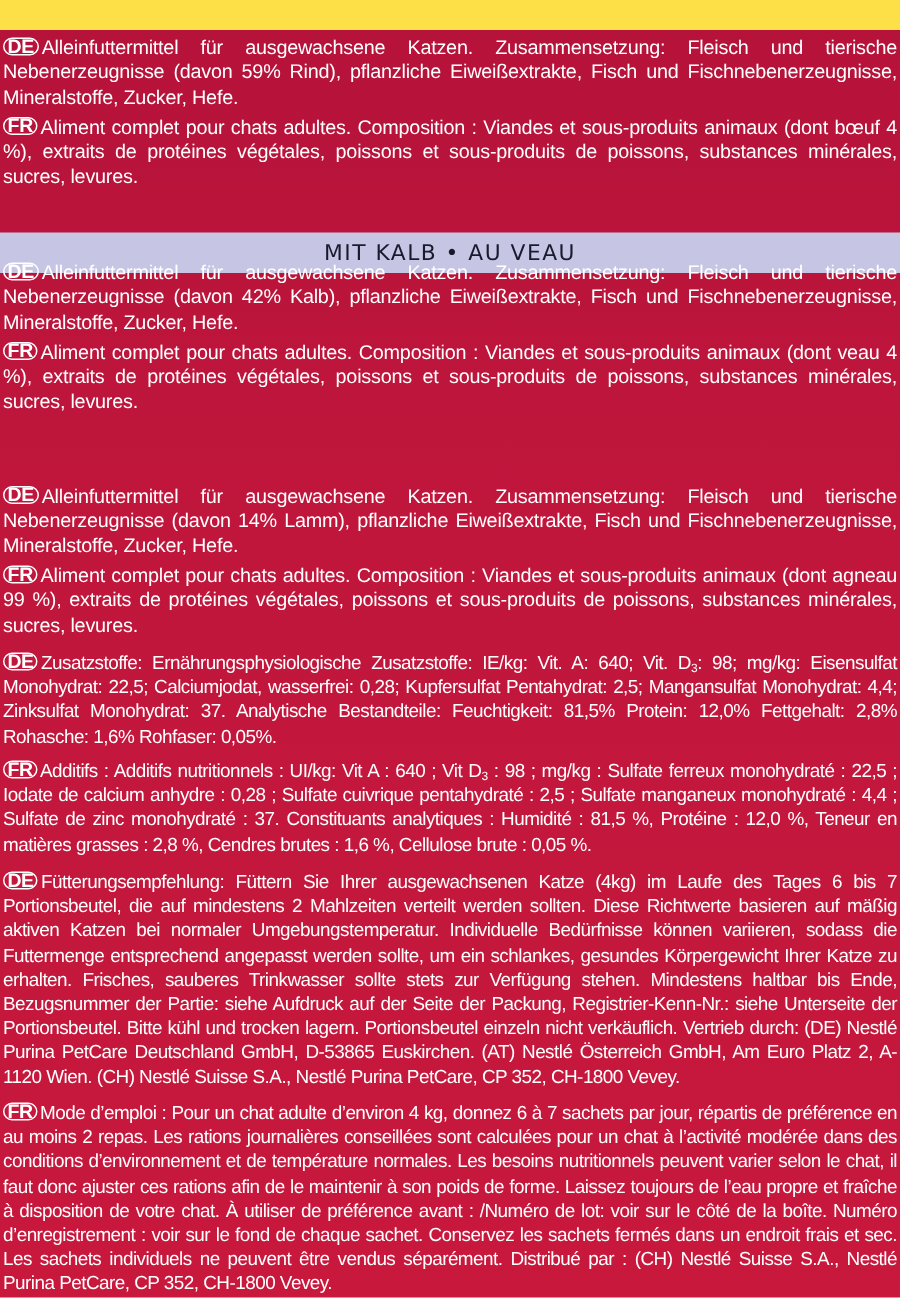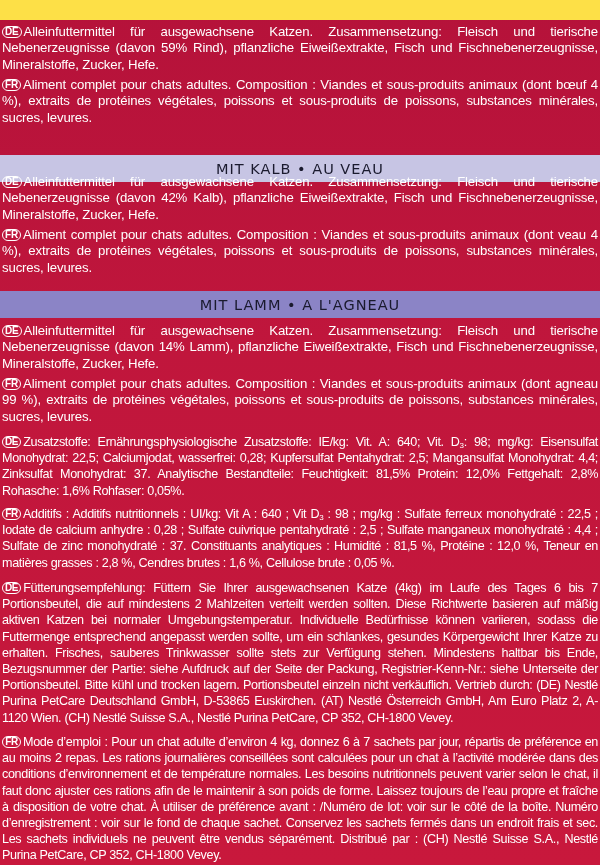--- a/index.html
+++ b/index.html
@@ -23,21 +23,21 @@
     position: absolute; left: 2px; width: 596px;
     font-size: 13.2px; line-height: 16.4px;
     text-align: justify; letter-spacing: -0.15px;
     font-stretch: condensed;
   }
   .block.tight { font-size: 12.6px; line-height: 16.2px; letter-spacing: -0.35px; }
   .lang {
     display: inline-block; box-sizing: border-box;
     height: 12px; min-width: 19px; padding: 0 2px;
     border: 1.3px solid #fff; border-radius: 7px;
-    font-size: 10px; line-height: 10px; font-weight: bold; text-align: center;
+    font-size: 13px; line-height: 10px; font-weight: bold; text-align: center;
     vertical-align: 1px; margin-right: 2px;
   }
   b { font-weight: normal; }
   sub { font-size: 8px; vertical-align: -2px; line-height: 0; }
 </style>
 </head>
 <body>
 
 <div class="label">
 
@@ -54,23 +54,20 @@
   <div class="banner banner-2">
     <span>MIT KALB • AU VEAU</span>
   </div>
   <div class="block" style="top:174px">
     <span class="lang">DE</span><b>Alleinfuttermittel für ausgewachsene Katzen. Zusammensetzung:</b><span> Fleisch und tierische Nebenerzeugnisse (davon 42% Kalb), pflanzliche Eiweißextrakte, Fisch und Fischnebenerzeugnisse, Mineralstoffe, Zucker, Hefe.</span>
   </div>
   <div class="block" style="top:227px">
     <span class="lang">FR</span><b>Aliment complet pour chats adultes. Composition :</b><span> Viandes et sous-produits animaux (dont veau 4 %), extraits de protéines végétales, poissons et sous-produits de poissons, substances minérales, sucres, levures.</span>
   </div>
 
-  <div class="banner banner-3">
-    <span>MIT LAMM • A L'AGNEAU</span>
-  </div>
   <div class="block" style="top:323px">
     <span class="lang">DE</span><b>Alleinfuttermittel für ausgewachsene Katzen. Zusammensetzung:</b><span> Fleisch und tierische Nebenerzeugnisse (davon 14% Lamm), pflanzliche Eiweißextrakte, Fisch und Fischnebenerzeugnisse, Mineralstoffe, Zucker, Hefe.</span>
   </div>
   <div class="block" style="top:376px">
     <span class="lang">FR</span><b>Aliment complet pour chats adultes. Composition :</b><span> Viandes et sous-produits animaux (dont agneau 99 %), extraits de protéines végétales, poissons et sous-produits de poissons, substances minérales, sucres, levures.</span>
   </div>
 
   <div class="block tight" style="top:434px">
     <span class="lang">DE</span><b>Zusatzstoffe: Ernährungsphysiologische Zusatzstoffe:</b><span> IE/kg: Vit. A: 640; Vit. D</span><sub>3</sub><span>: 98; mg/kg: Eisensulfat Monohydrat: 22,5; Calciumjodat, wasserfrei: 0,28; Kupfersulfat Pentahydrat: 2,5; Mangansulfat Monohydrat: 4,4; Zinksulfat Monohydrat: 37. </span><b>Analytische Bestandteile:</b><span> Feuchtigkeit: 81,5% Protein: 12,0% Fettgehalt: 2,8% Rohasche: 1,6% Rohfaser: 0,05%.</span>
   </div>

